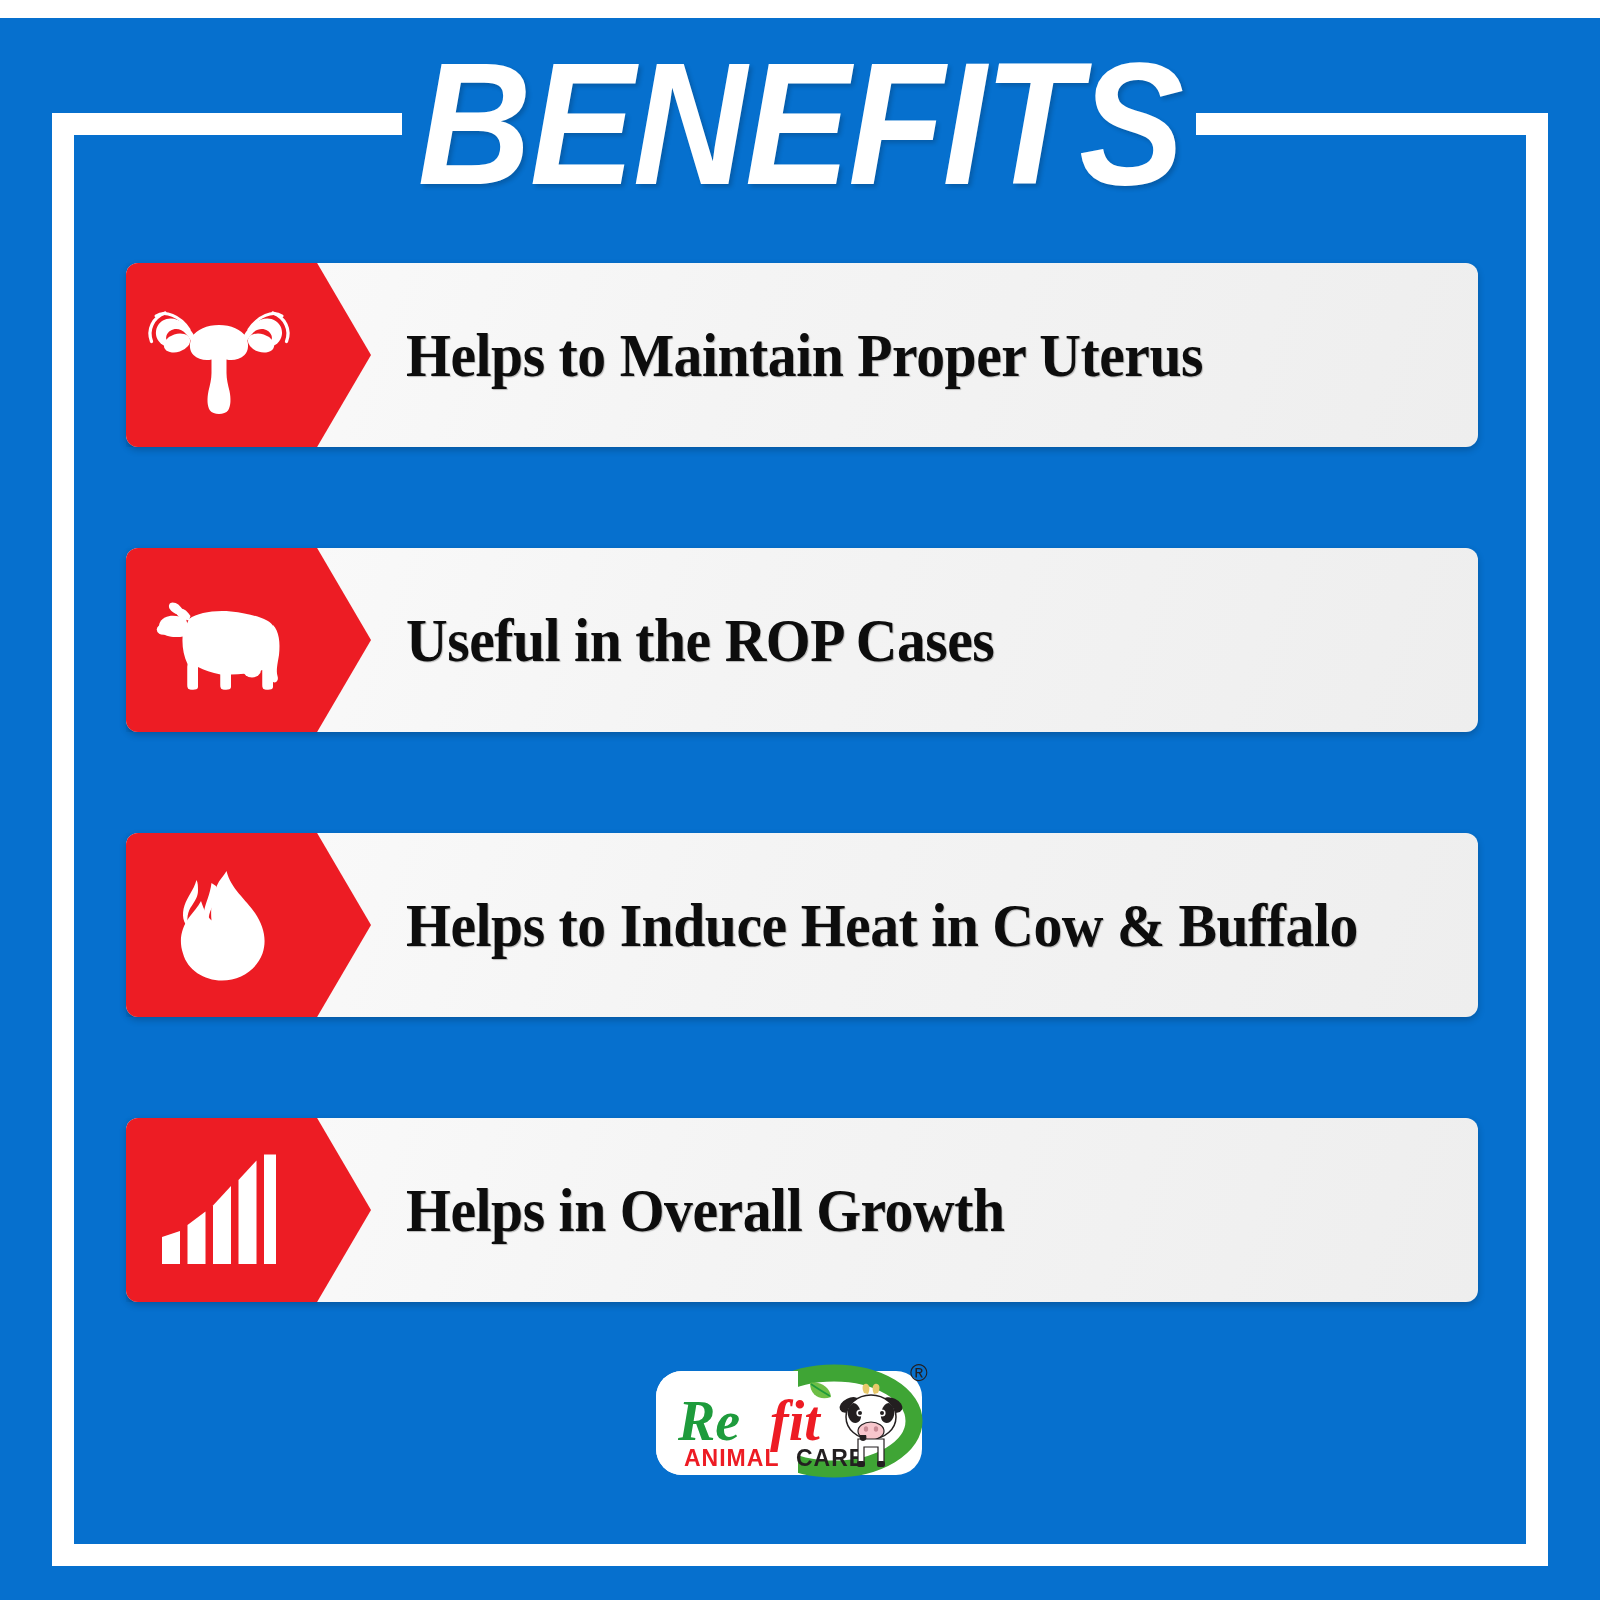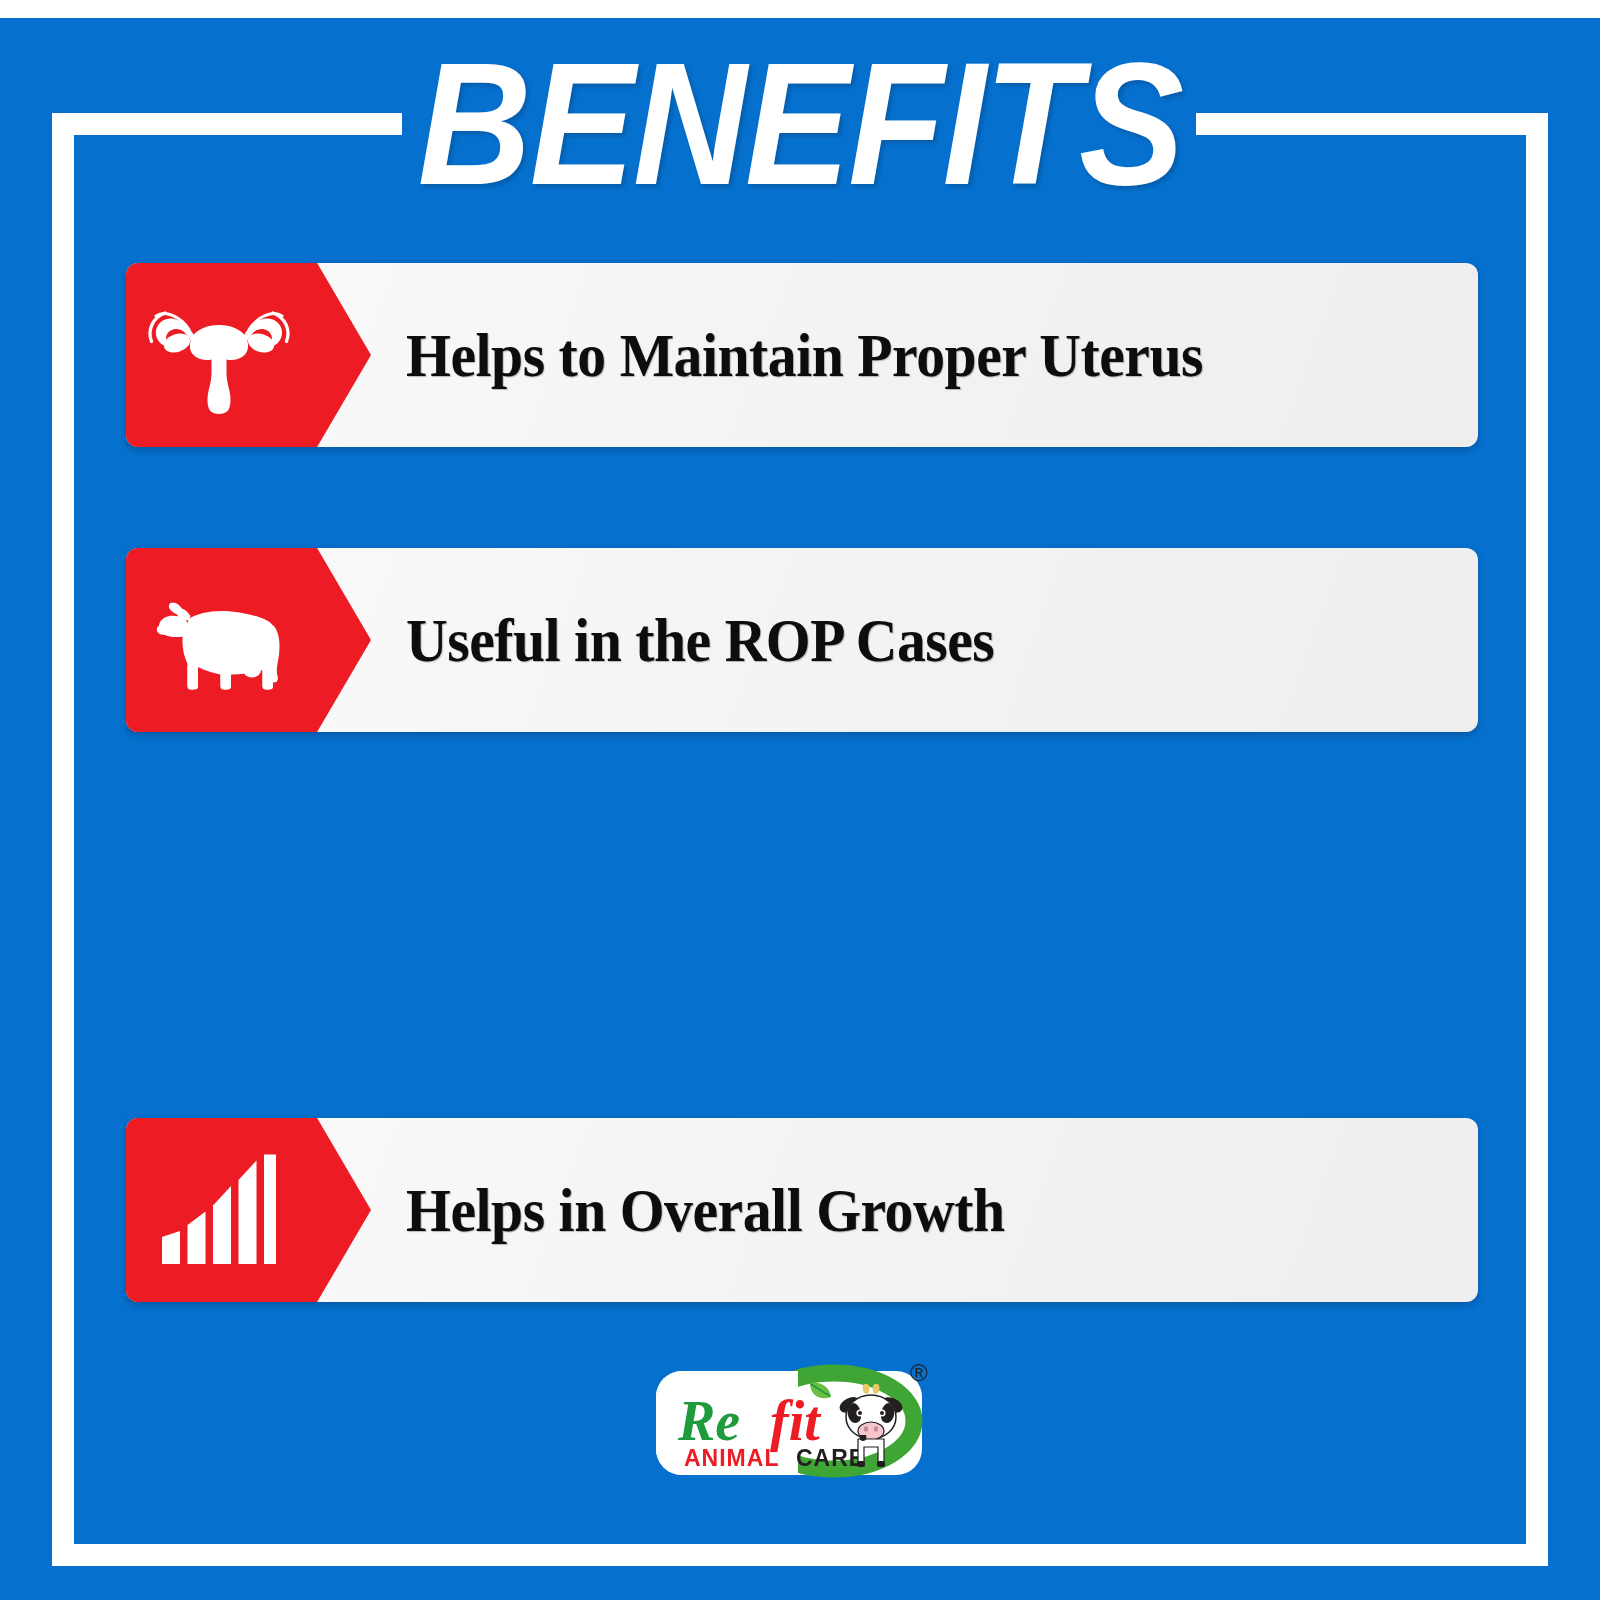--- a/index.html
+++ b/index.html
@@ -252,20 +252,42 @@
 
             <rect x="29" y="66" width="7" height="17" rx="2"></rect>
             <rect x="51" y="66" width="7" height="17" rx="2"></rect>
             <rect x="79" y="62" width="7" height="21" rx="2"></rect>
           </g>
         </svg>
       </div>
       <div class="row-text">Useful in the ROP Cases</div>
     </div>
 
+    <div class="row" style="top:815px;">
+      <div class="row-card"></div>
+      <div class="row-tag"></div>
+      <div class="row-icon">
+        <svg viewBox="0 0 100 100" xmlns="http://www.w3.org/2000/svg">
+          <g fill="#ffffff">
+
+            <path d="M55 14 C58 26 68 33 74 42 C80 51 82 60 79 69
+                     C75 80 64 87 52 87 C40 87 29 80 26 69
+                     C23 60 25 52 30 45 C33 41 36 38 38 34
+                     C40 40 42 44 45 47 C44 38 46 28 50 21 C52 18 54 16 55 14 Z"></path>
+
+            <path d="M35 20 C33 27 29 31 27 37 C25 43 26 49 30 52
+                     C28 46 29 41 32 37 C34 34 36 31 36 27 C36 24 36 22 35 20 Z"></path>
+
+            <path d="M45 22 C44 30 41 35 40 41 C39 47 41 52 44 55
+                     C42 48 43 42 46 37 C48 33 49 28 48 24 Z"></path>
+          </g>
+        </svg>
+      </div>
+      <div class="row-text">Helps to Induce Heat in Cow &amp; Buffalo</div>
+    </div>
 
     <div class="row" style="top:1100px;">
       <div class="row-card"></div>
       <div class="row-tag"></div>
       <div class="row-icon">
         <svg viewBox="0 0 100 100" xmlns="http://www.w3.org/2000/svg">
           <g fill="#ffffff">
             <path d="M12 68 L24 64 L24 86 L12 86 Z"></path>
             <path d="M29 60 L41 51 L41 86 L29 86 Z"></path>
             <path d="M46 47 L58 34 L58 86 L46 86 Z"></path>

